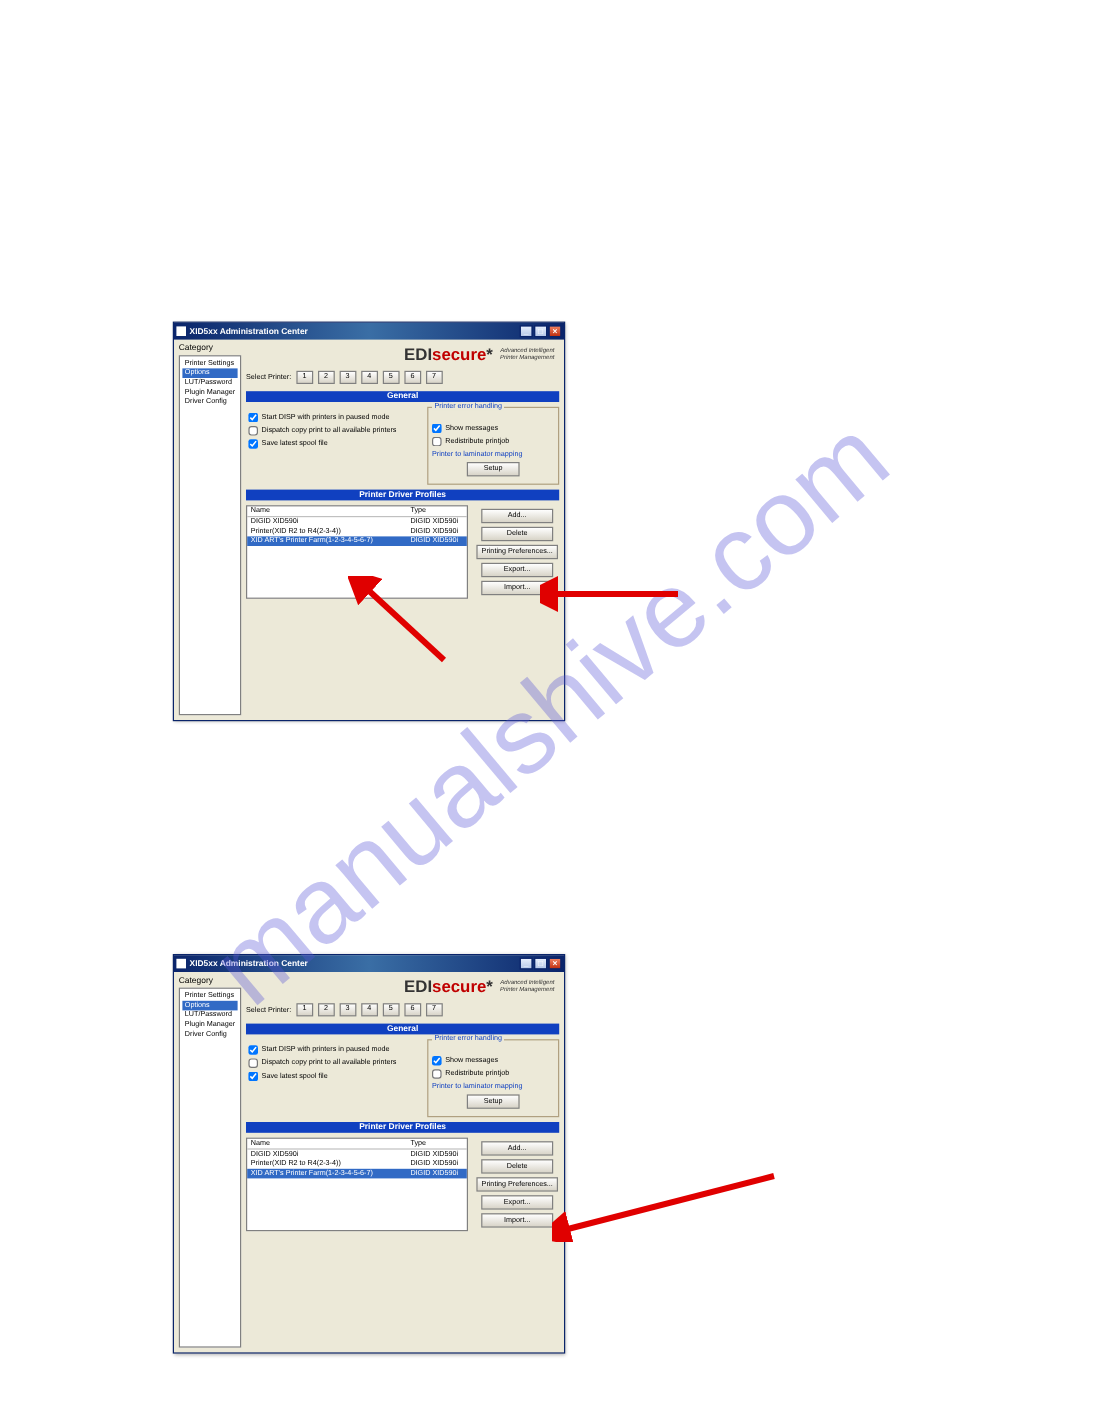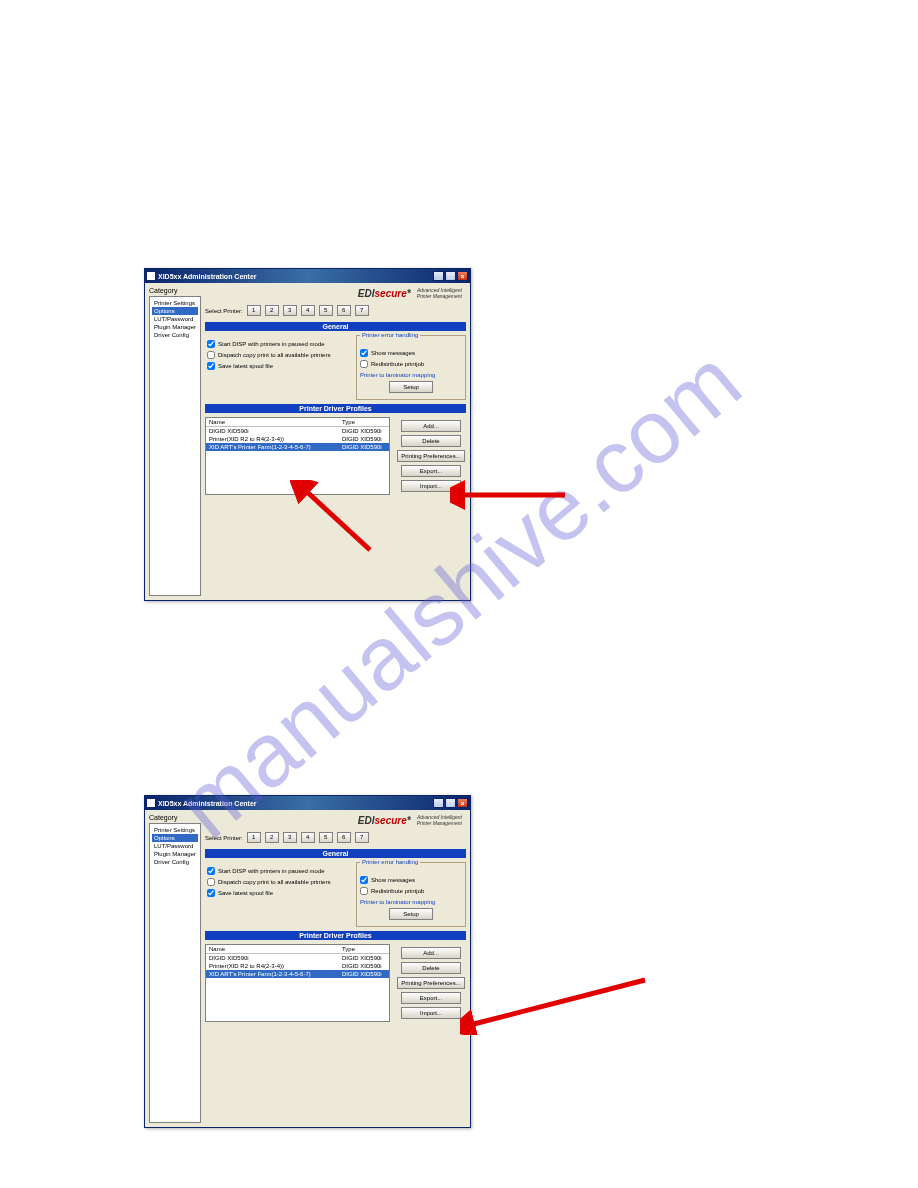--- a/index.html
+++ b/index.html
@@ -61,21 +61,21 @@
     height: 300px;
     border:1px solid #808080;
     background:#fff;
     padding:2px;
   }
   .cat-label { font-size:7px; margin-bottom:2px; }
   .side-item { font-size:6px; padding:1px 2px; white-space:nowrap; overflow:hidden; }
   .side-item.sel { background:#316ac5; color:#fff; }
   .main { flex:1; }
   .brand { display:flex; justify-content:flex-end; align-items:center; gap:6px; padding-right:4px;}
-  .brand-edi { font-size:10px; font-weight:bold; font-style:italic; color:#333;}
+  .brand-edi { font-size:14px; font-weight:bold; color:#333;}
   .brand-edi .sec{color:#c00000;}
   .brand-tag { font-size:5px; text-align:right; color:#333; font-style:italic;}
   .printer-row { display:flex; align-items:center; gap:4px; margin:6px 0; }
   .printer-row .lbl { font-size:6px; }
   .pbtn {
     width:14px;height:11px;
     border:1px solid #808080;
     background:linear-gradient(#fefefe,#d8d4c8);
     font-size:6px;text-align:center;line-height:9px;
   }

